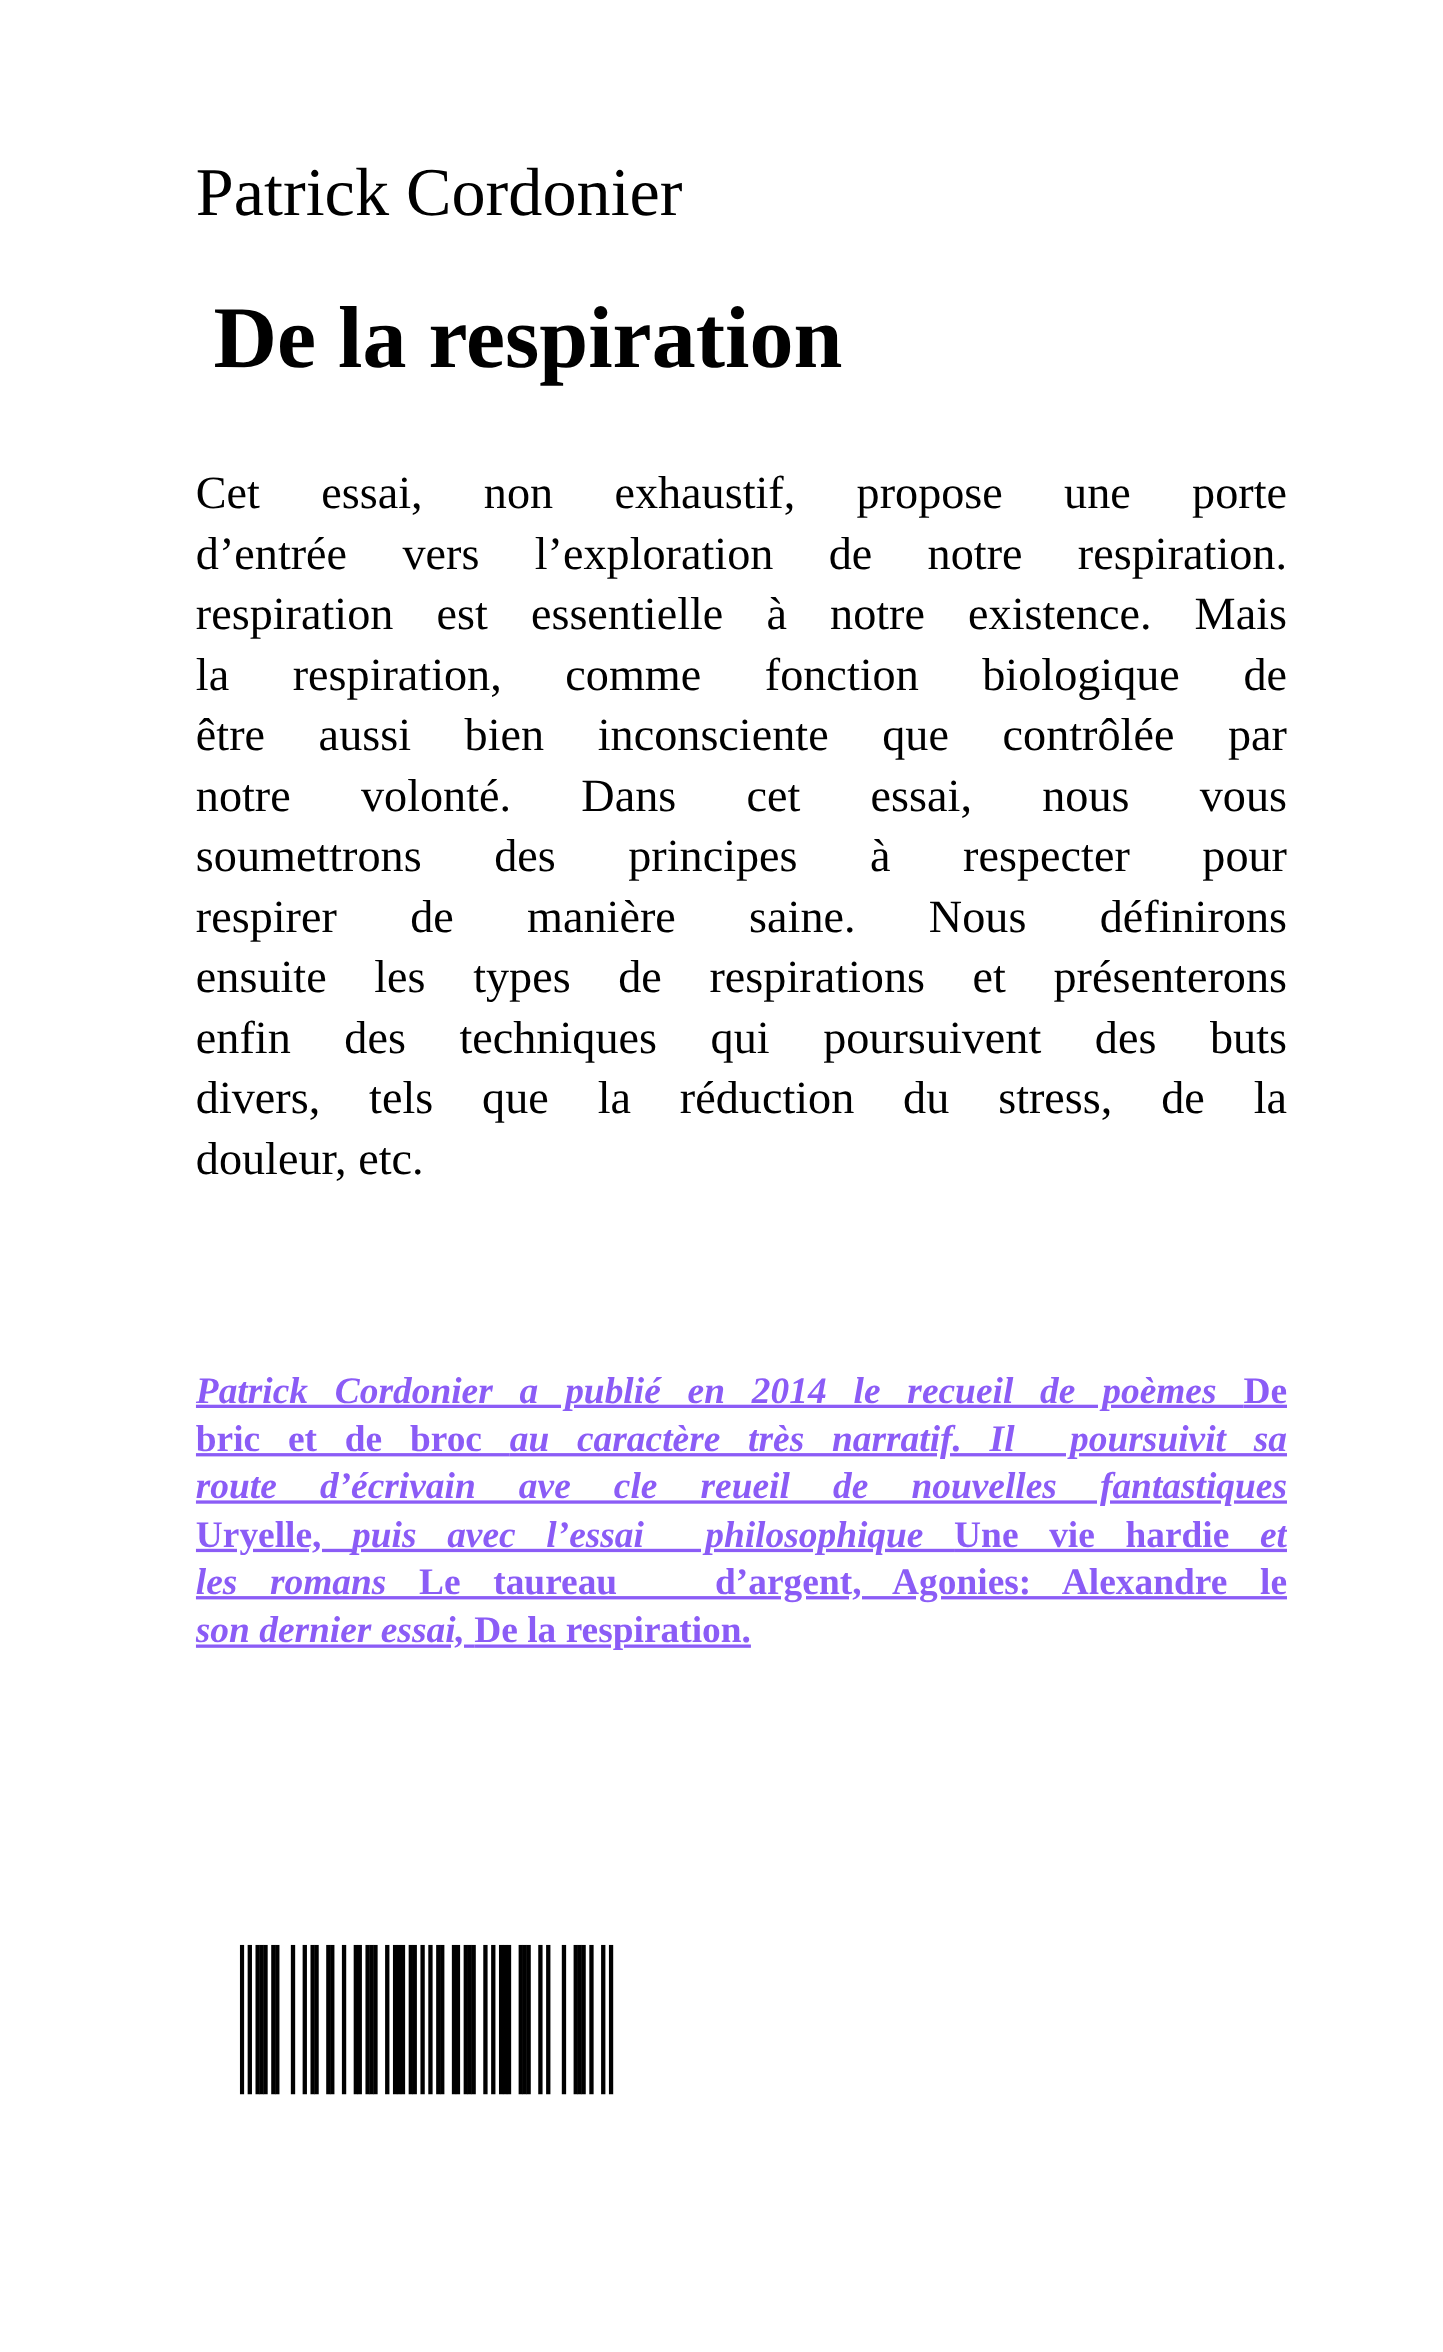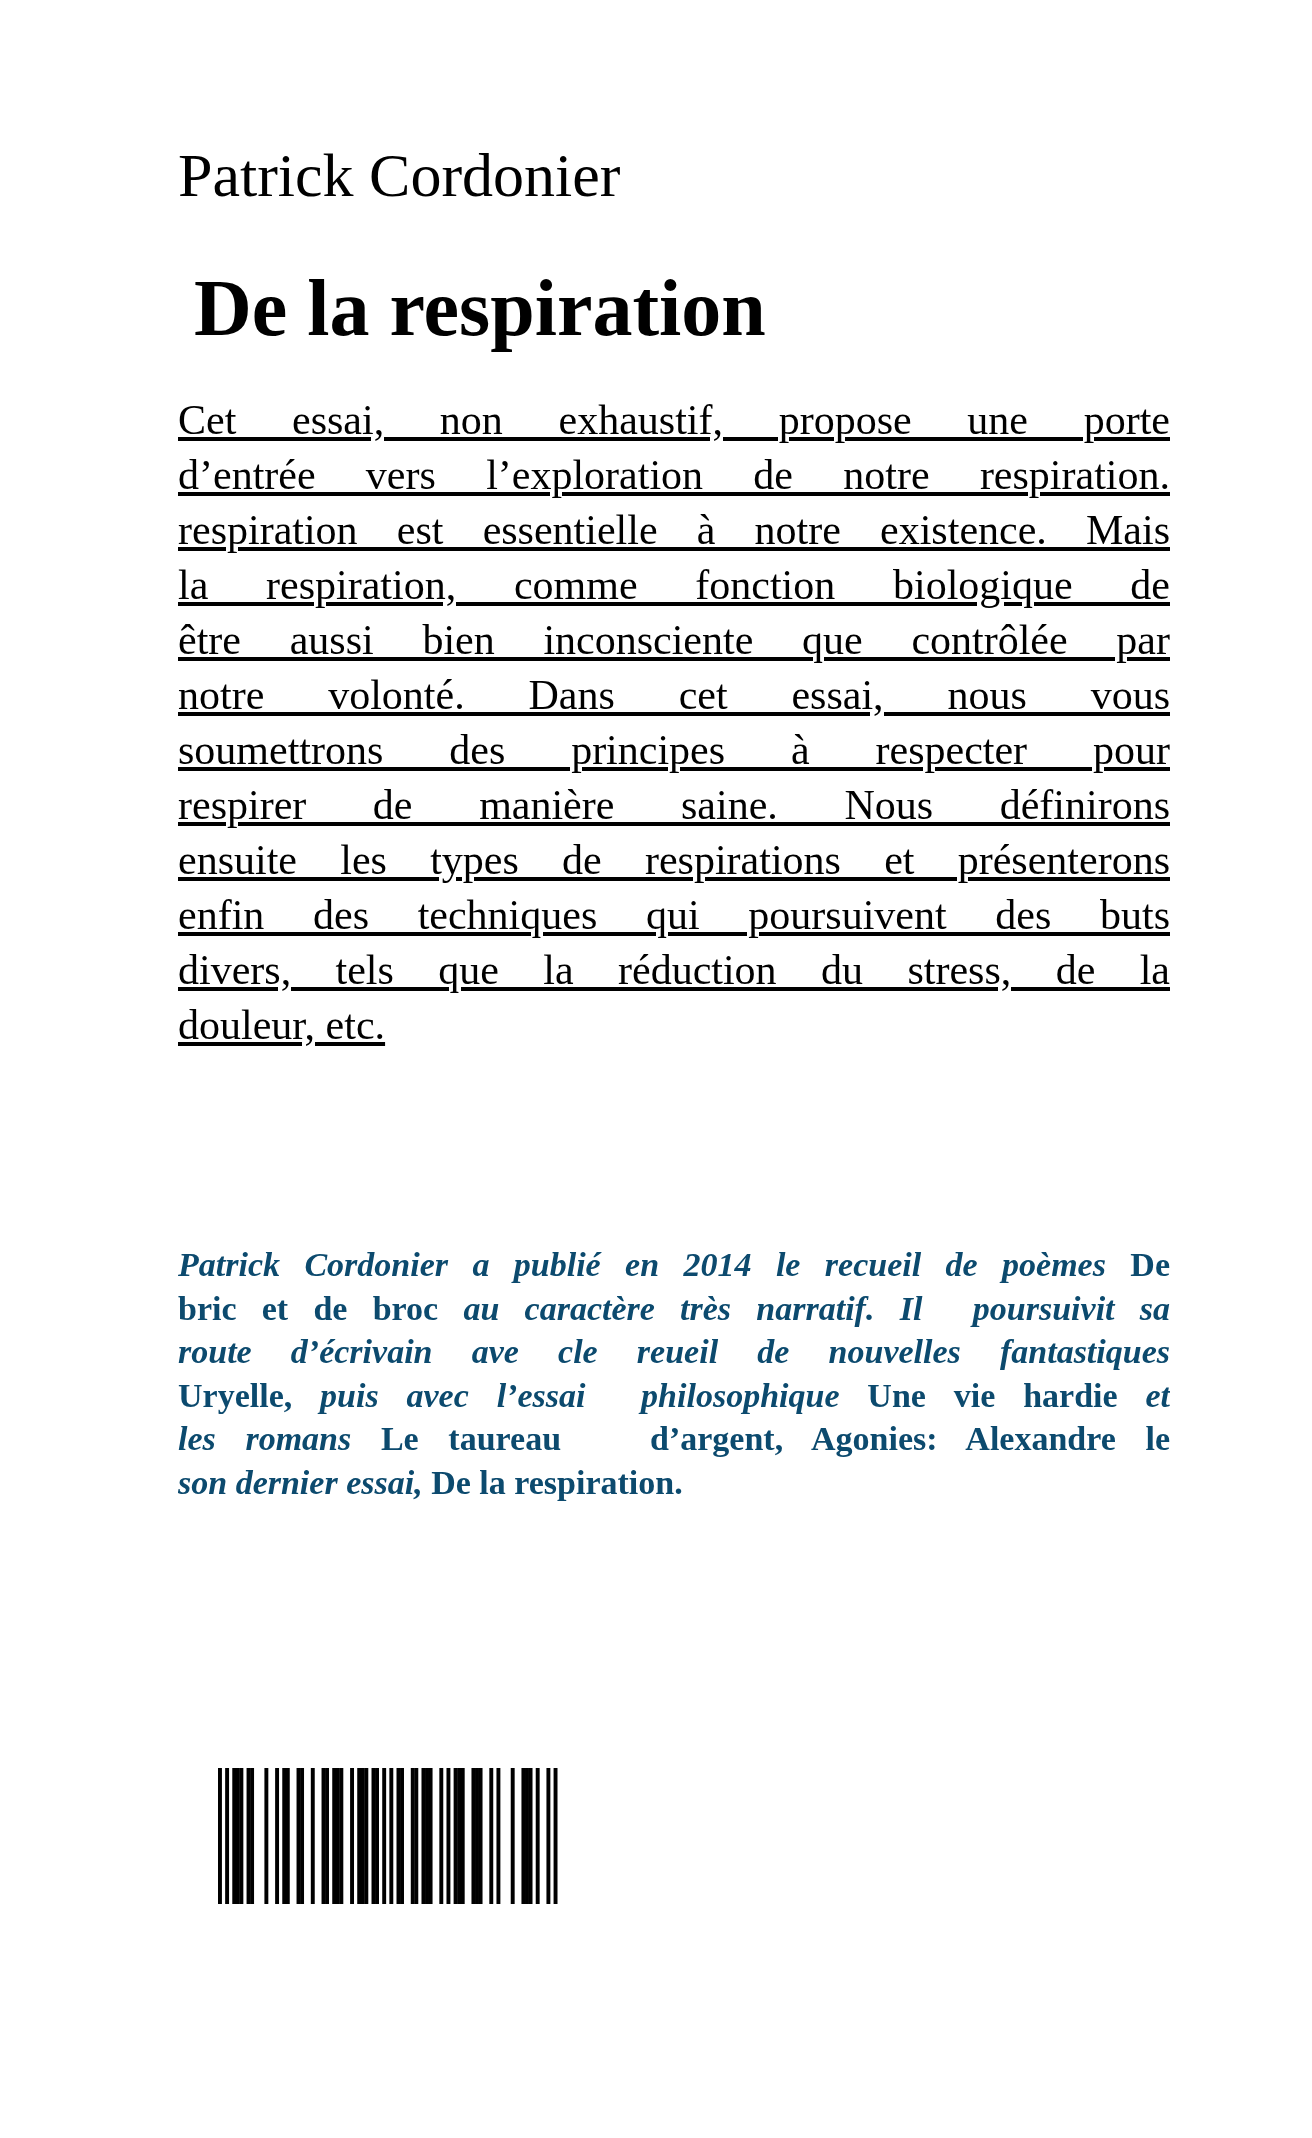--- a/index.html
+++ b/index.html
@@ -12,21 +12,21 @@
     overflow:hidden;
   }
   .author{
     position:absolute;left:178px;top:140px;
     font-size:62px;line-height:1.15;font-weight:normal;
   }
   .title{
     position:absolute;left:178px;top:248px;margin:16px;
     font-size:80px;line-height:1.1;font-weight:bold;
   }
-  .synopsis{position:absolute;left:178px;top:393px;width:992px;text-decoration:underline;}
+  .synopsis{position:absolute;left:178px;top:422px;width:992px;}
   .jline{
     text-align:justify;
     text-align-last:justify;
     overflow:hidden;
   }
   .jline.last{text-align-last:left;}
   .synopsis .jline{font-size:42px;line-height:55px;height:55px;}
   .bio{
     position:absolute;left:178px;top:1243px;width:992px;
     font-weight:bold;
@@ -73,21 +73,21 @@
       <div class="jline">être aussi bien inconsciente que contrôlée par</div>
       <div class="jline">notre volonté. Dans cet essai, nous vous</div>
       <div class="jline">soumettrons des principes à respecter pour</div>
       <div class="jline">respirer de manière saine. Nous définirons</div>
       <div class="jline">ensuite les types de respirations et présenterons</div>
       <div class="jline">enfin des techniques qui poursuivent des buts</div>
       <div class="jline">divers, tels que la réduction du stress, de la</div>
       <div class="jline last">douleur, etc.</div>
     </div>
 
-  <div class="bio" id="bio" style="color: #0c4a6e;">
+  <div class="bio" id="bio" style="color: #8b5cf6; text-decoration: underline;">
       <div class="jline"><span class="it">Patrick Cordonier a publié en 2014 le recueil de poèmes </span><span class="rm">De</span></div>
       <div class="jline"><span class="rm">bric et de broc </span><span class="it">au caractère très narratif. Il  poursuivit sa</span></div>
       <div class="jline"><span class="it">route d’écrivain ave cle reueil de nouvelles fantastiques</span></div>
       <div class="jline"><span class="rm">Uryelle, </span><span class="it">puis avec l’essai  philosophique </span><span class="rm">Une vie hardie </span><span class="it">et</span></div>
       <div class="jline"><span class="it">les romans </span><span class="rm">Le taureau   d’argent, Agonies: Alexandre le</span></div>
       <div class="jline last"><span class="it">son dernier essai, </span><span class="rm">De la respiration.</span></div>
     </div>
 
   <div class="barcode">
     <svg id="barcode-svg" xmlns="http://www.w3.org/2000/svg" width="340" height="239" viewBox="0 0 340 239">

